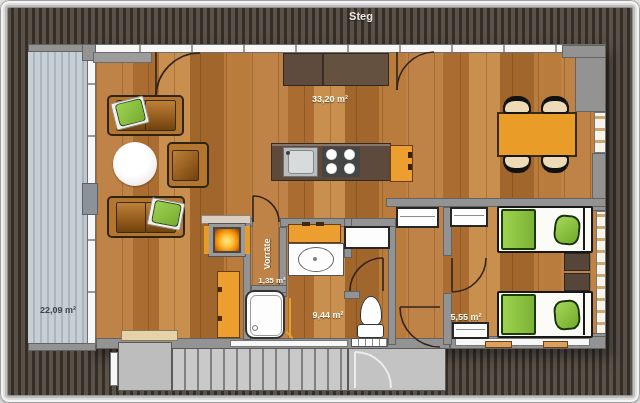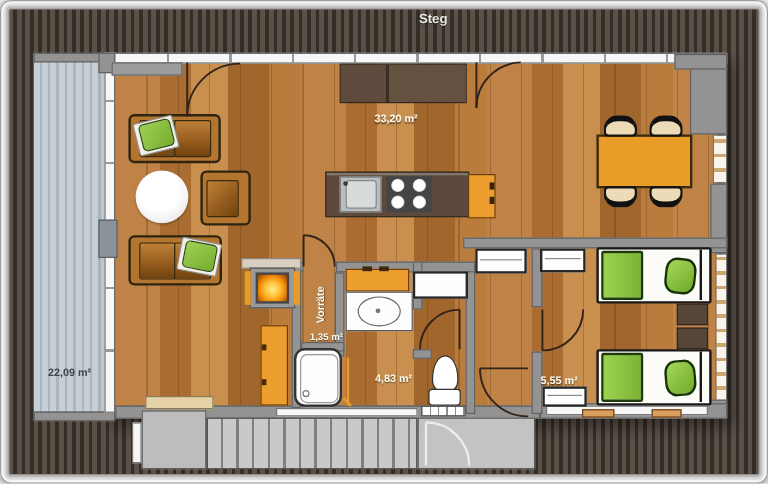--- a/index.html
+++ b/index.html
@@ -143,21 +143,21 @@
   <div class="abs whitebox z3" style="left:344px;top:226px;width:46px;height:23px;"></div>
   <div class="abs z3" style="left:245px;top:290px;width:40px;height:49px;background:#fdfdfd;border:2px solid #333;border-radius:9px;box-sizing:border-box;">
     <div class="abs" style="left:3px;top:3px;width:30px;height:39px;border:1px solid #999;border-radius:6px;"></div>
     <div class="abs" style="left:5px;top:33px;width:6px;height:6px;border:1px solid #777;border-radius:50%;box-sizing:border-box;"></div>
   </div>
   <div class="abs z4" style="left:289px;top:298px;width:2px;height:40px;background:#ea9b2e;"></div>
   <div class="abs z4" style="left:285px;top:334px;width:9px;height:2px;background:#ea9b2e;transform:rotate(45deg);"></div>
   <div class="abs z3" style="left:360px;top:296px;width:22px;height:31px;background:#fff;border:1.5px solid #333;border-radius:50% 50% 42% 42%/62% 62% 30% 30%;box-sizing:border-box;"></div>
   <div class="abs z3" style="left:357px;top:324px;width:27px;height:14px;background:#fff;border:1.5px solid #333;border-radius:3px;box-sizing:border-box;"></div>
   <div class="abs z4" style="left:351px;top:338px;width:37px;height:9px;background:repeating-linear-gradient(90deg,#fff 0 6px,#8a8a8a 6px 7px);border:1px solid #555;box-sizing:border-box;"></div>
-  <div class="abs lbl z5" style="left:306px;top:310px;width:44px;">4,83 m²</div>
+  <div class="abs lbl z5" style="left:306px;top:310px;width:44px;">9,44 m²</div>
 
   <div class="abs whitebox z3" style="left:396px;top:207px;width:43px;height:21px;">
     <div class="abs" style="left:2px;top:7px;width:35px;height:1px;background:#8a8a8a;"></div>
   </div>
   <div class="abs whitebox z3" style="left:450px;top:207px;width:38px;height:20px;">
     <div class="abs" style="left:2px;top:6px;width:30px;height:1px;background:#8a8a8a;"></div>
   </div>
   <div class="abs whitebox z3" style="left:452px;top:322px;width:37px;height:17px;">
     <div class="abs" style="left:2px;top:5px;width:29px;height:1px;background:#8a8a8a;"></div>
   </div>

